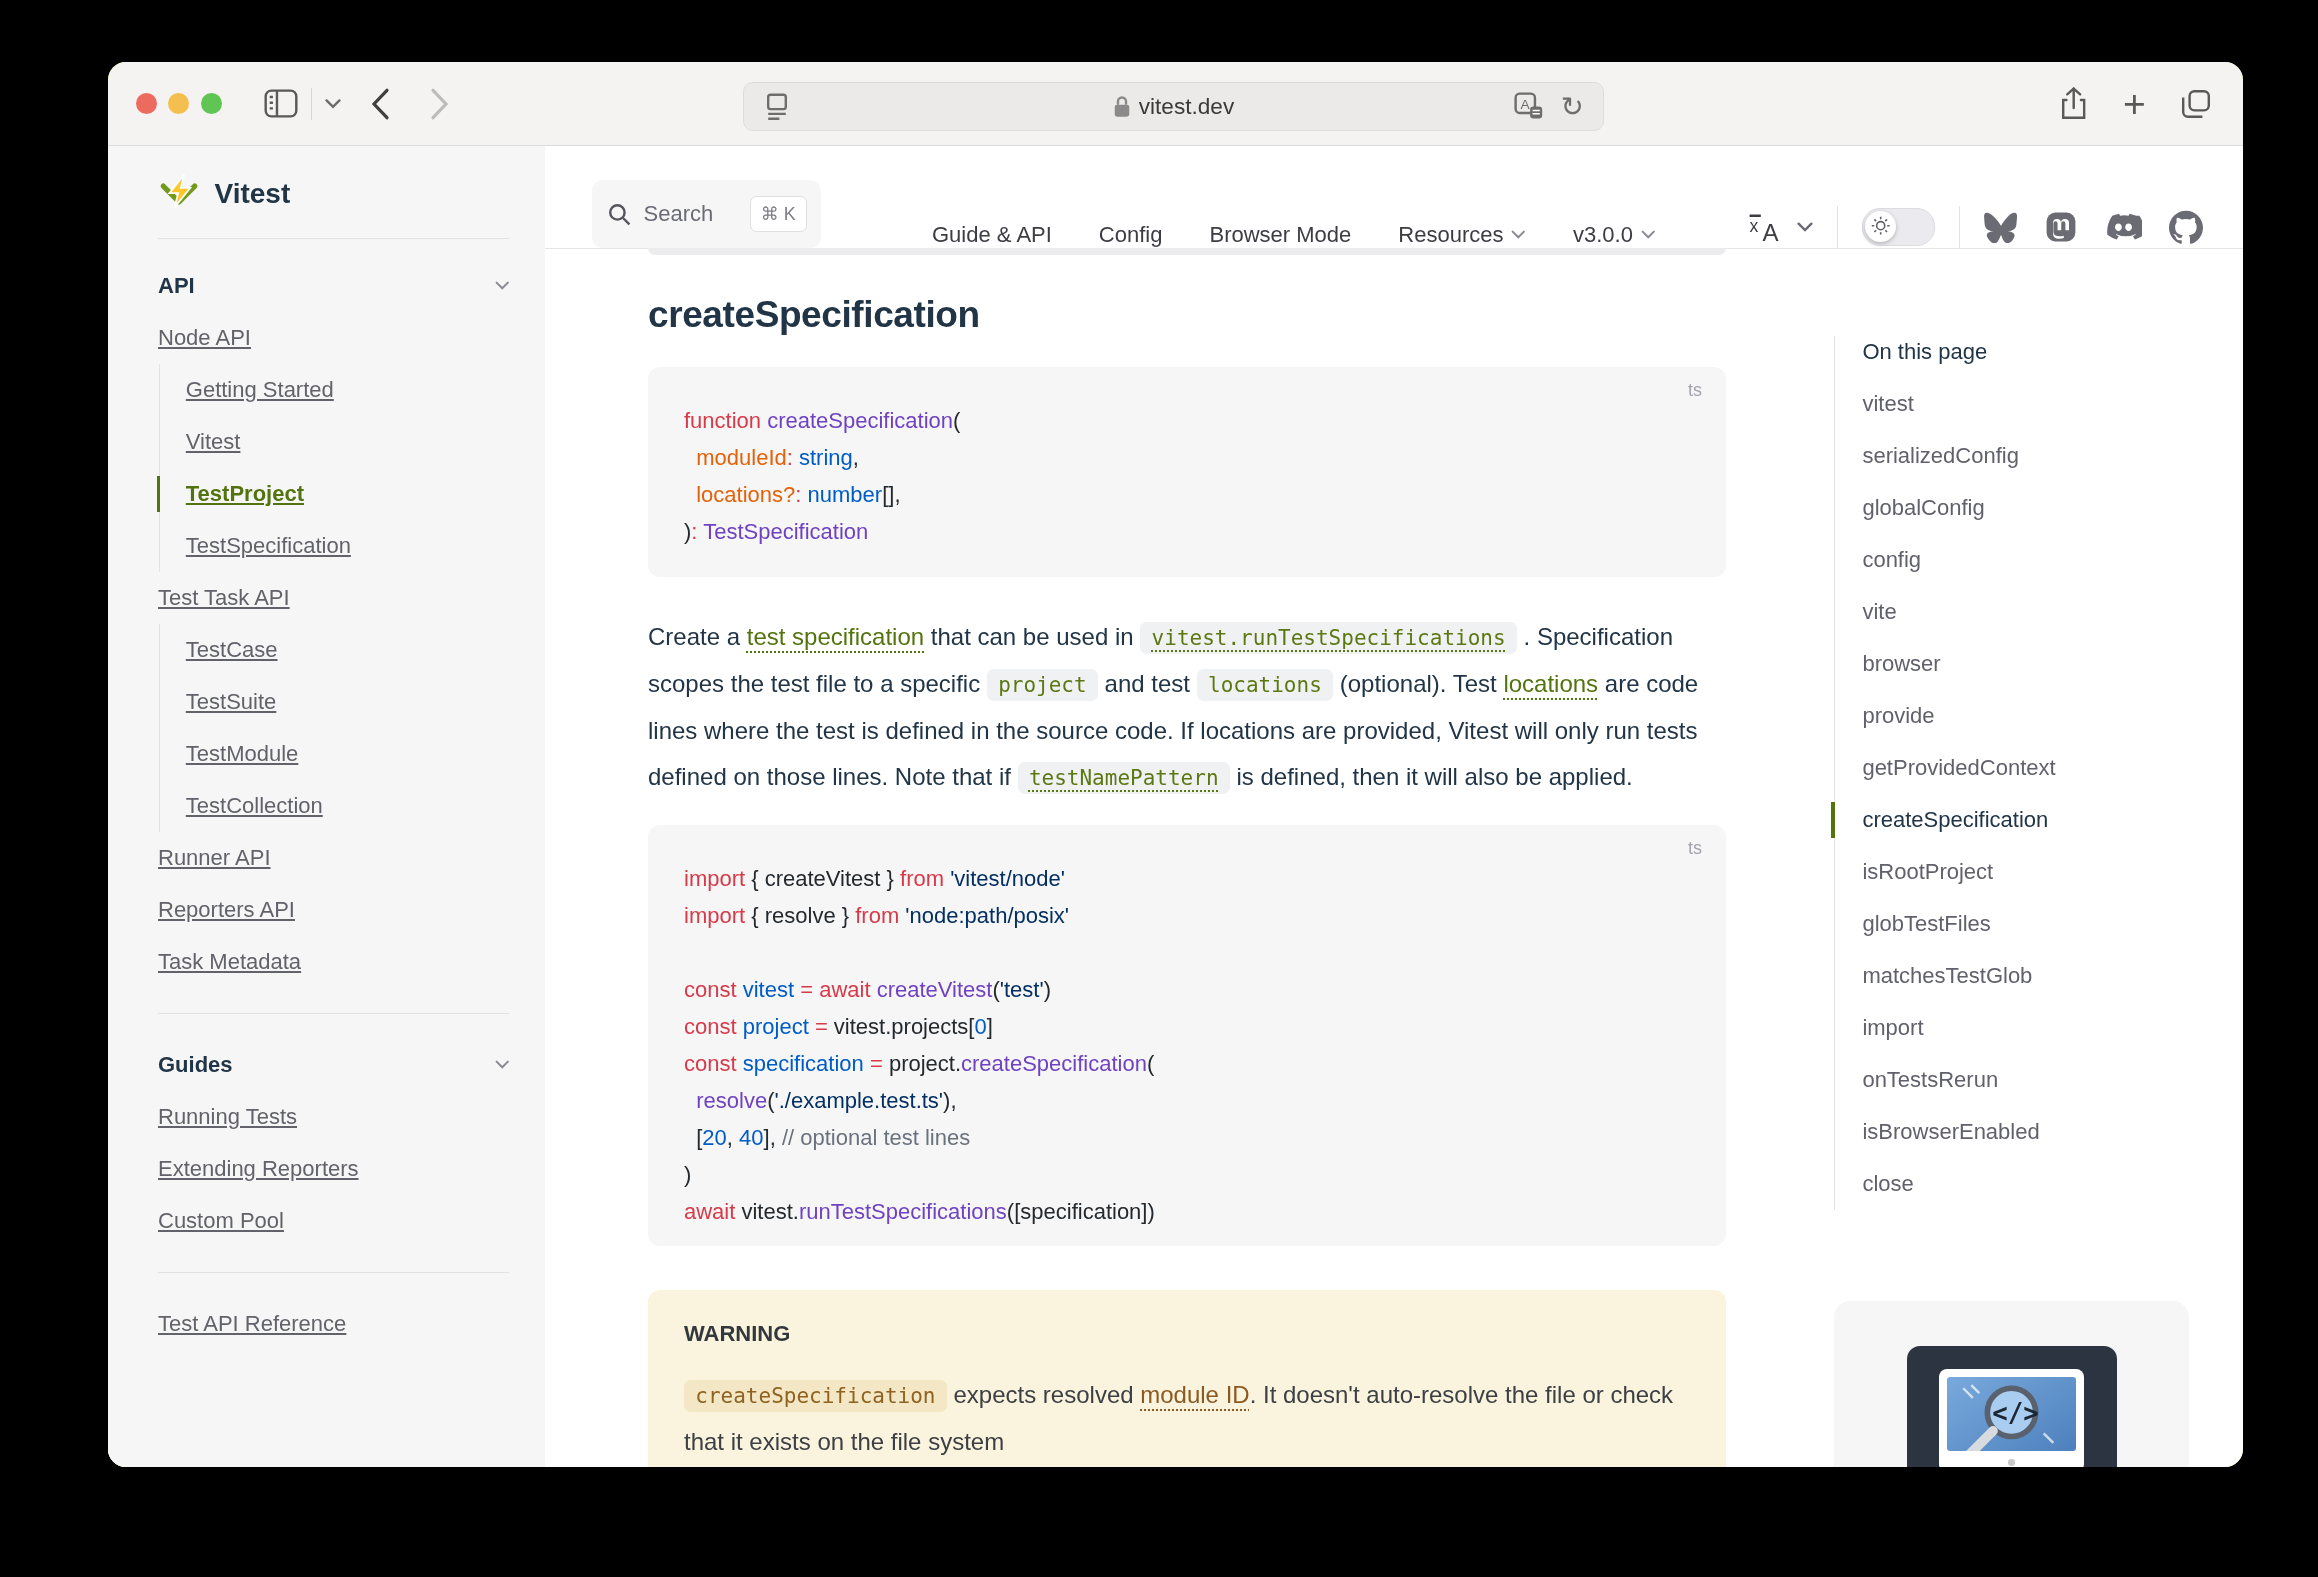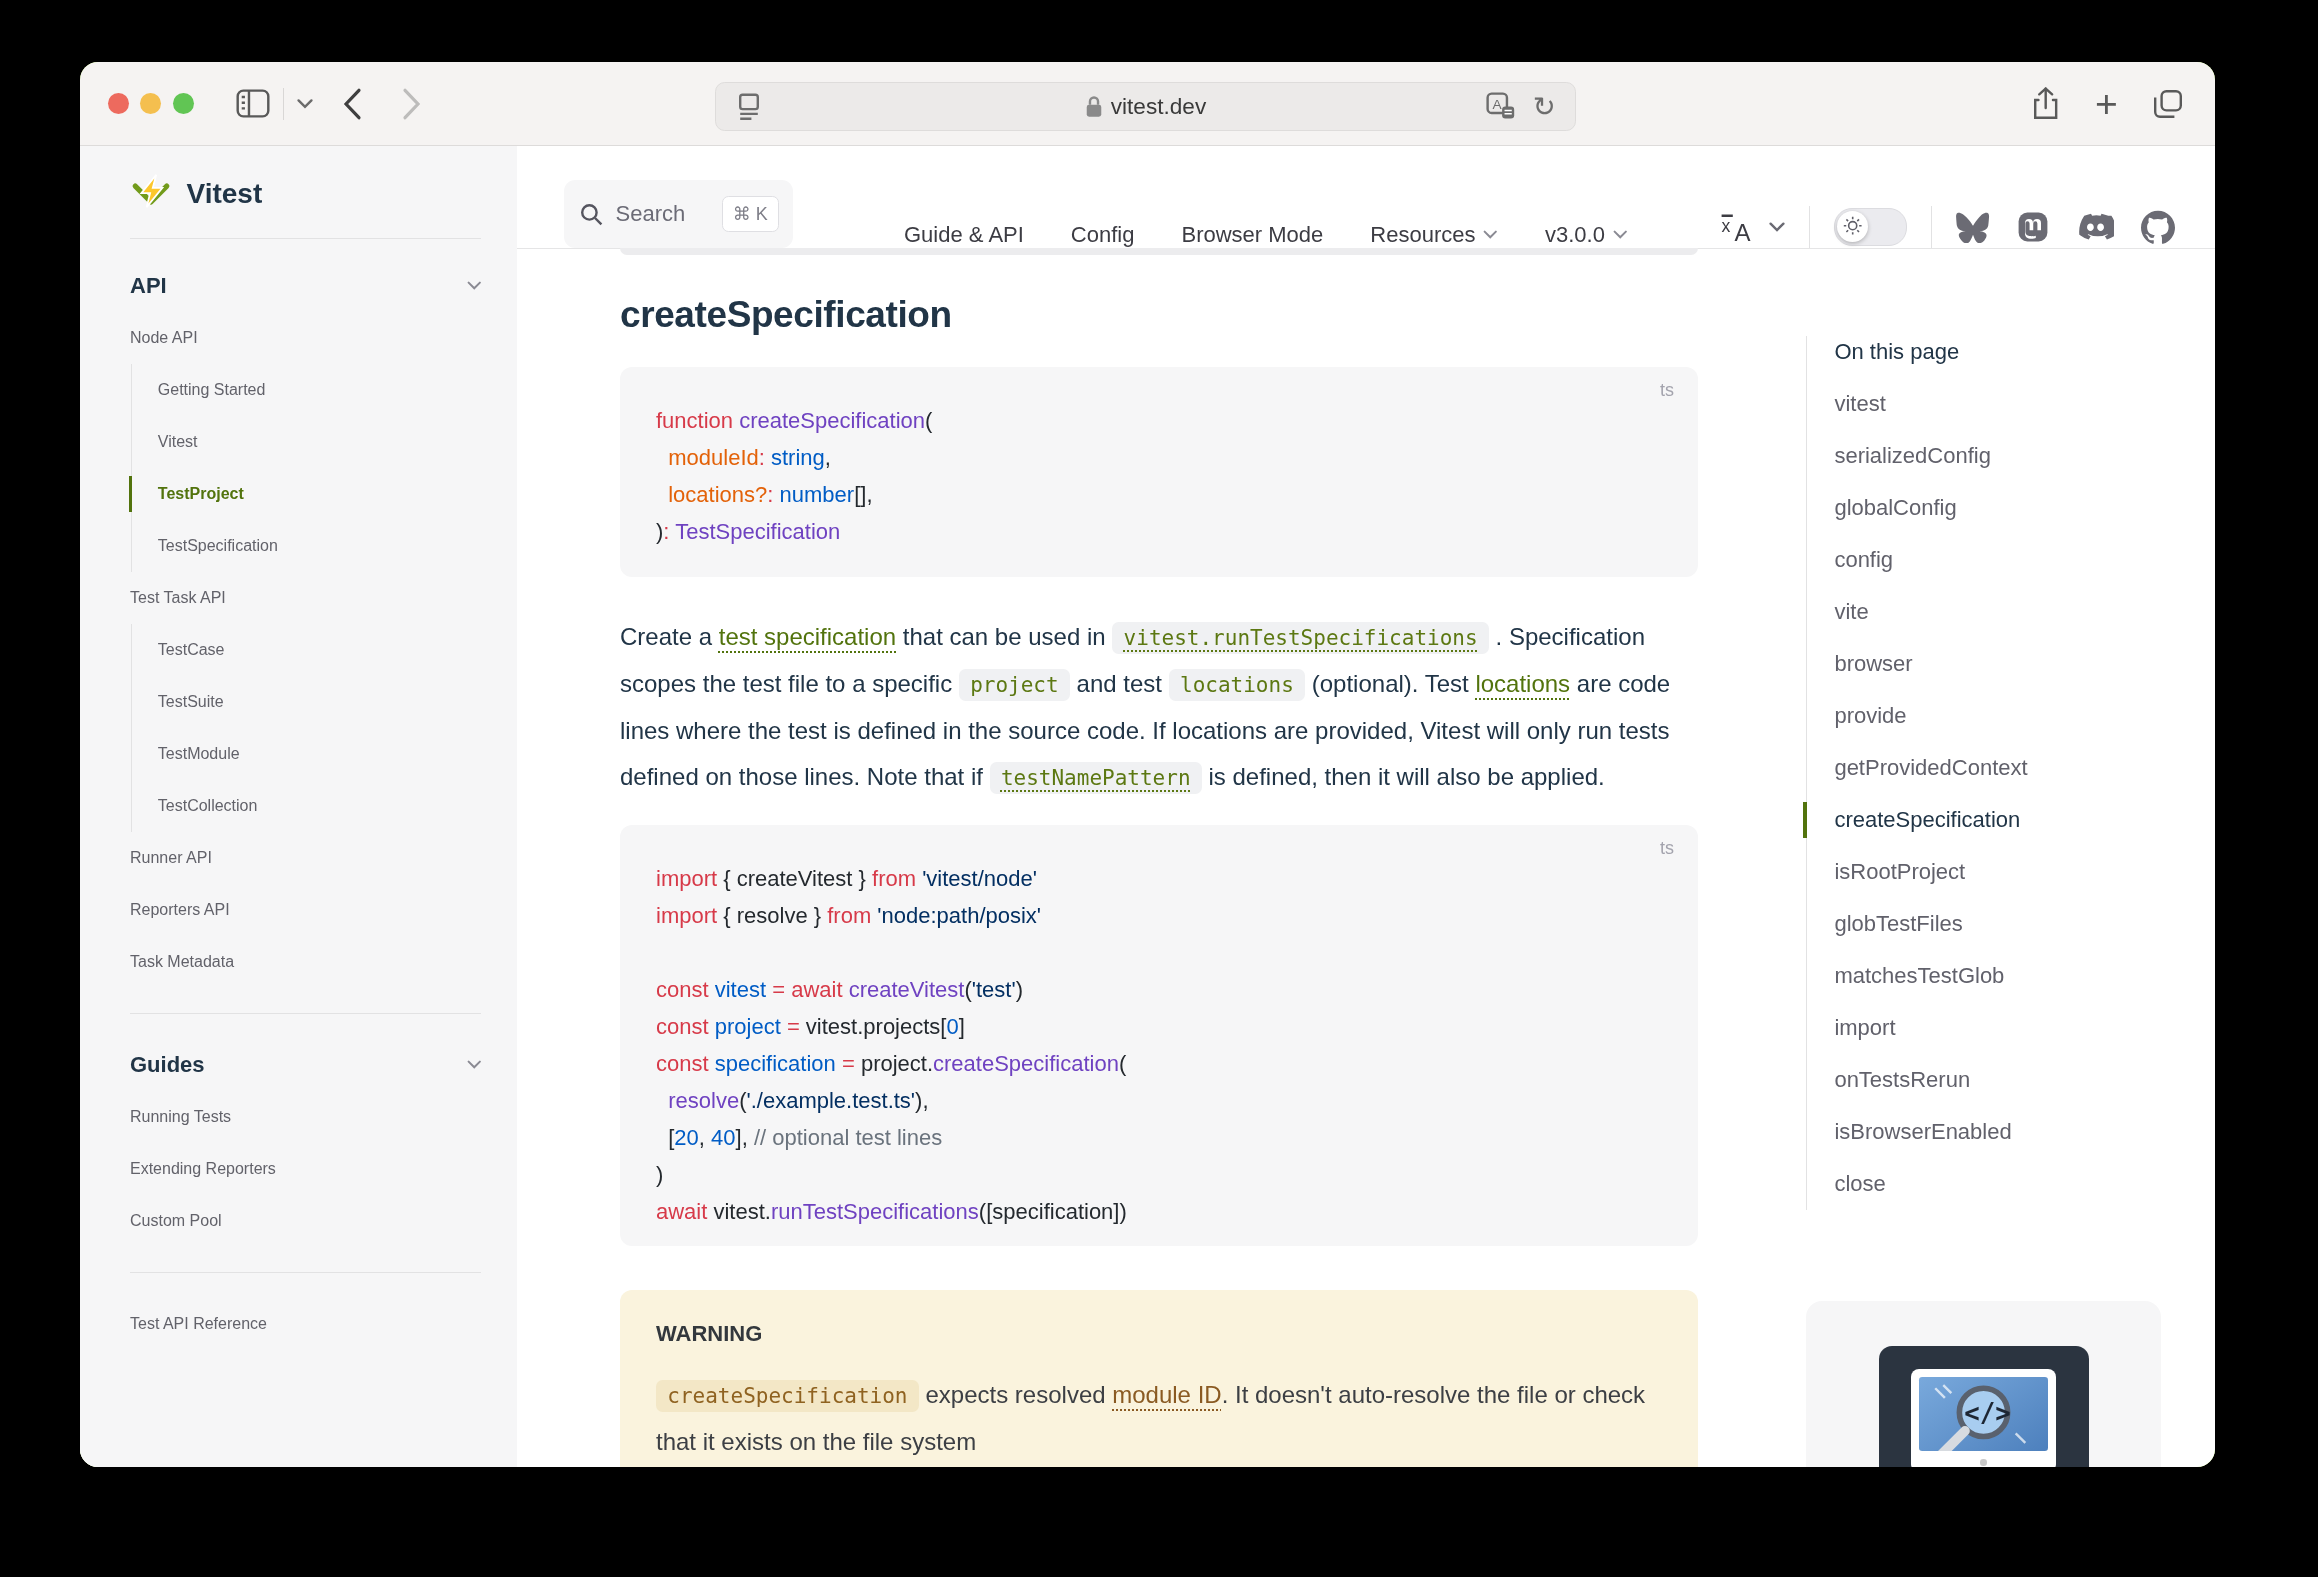--- a/index.html
+++ b/index.html
@@ -1,18 +1,18 @@
 <!DOCTYPE html>
 <html style="font-size:13px"><head>
 <meta charset="utf-8">
 <style>
   html,body{margin:0;padding:0;background:#000;width:2319px;height:1578px;overflow:hidden;
     font-family:"Liberation Sans", sans-serif;-webkit-font-smoothing:antialiased;}
   .stage{position:absolute;inset:0;background:#000;}
-  .window{position:absolute;left:80px;top:62px;width:2135px;height:1405px;background:#bef264;
+  .window{position:absolute;left:108px;top:62px;width:2135px;height:1405px;background:#bef264;
     border-radius:18px;overflow:hidden;box-shadow:0 36px 113px rgba(0,0,0,.6);}
   
   .chrome{position:absolute;top:0;left:0;right:0;height:83px;background:#f5f3f2;border-bottom:0.8px solid #dddbda;}
   .lights{position:absolute;left:28px;top:31px;display:flex;gap:11.3px;}
   .light{width:21px;height:21px;border-radius:50%;}
   .light.red{background:#ed6a5e;}.light.yellow{background:#f4bf4f;}.light.green{background:#61c554;}
   .chrome-ic{position:absolute;top:0;height:83px;display:flex;align-items:center;color:#595959;}
   .chrome-sep{position:absolute;top:26px;width:0.8px;height:32px;background:#d9d7d6;}
   .urlfield{position:absolute;left:635px;top:20px;width:859px;height:47px;background:#eceae9;
     border:0.8px solid #dedcdb;border-radius:9.7px;display:flex;align-items:center;}
@@ -21,21 +21,21 @@
   
   .page{position:absolute;top:84px;left:0;right:0;bottom:0;background:#fff;}
   
   .sidebar{position:absolute;left:0;top:0;bottom:0;width:437px;background:#f6f6f7;}
   .sb-inner{padding:21px 36px 0 50px;}
   .logo-row{display:flex;align-items:center;gap:14.5px;height:53px;}
   .logo-text{font-size:28px;font-weight:700;color:#213547;}
   .sb-divider{border:none;border-top:0.8px solid #e2e2e3;margin:18px 0 21px;}
   .sb-header{display:flex;align-items:center;justify-content:space-between;height:52px;
     font-size:22px;font-weight:700;color:#213547;}
-  .sb-link{display:flex;align-items:center;height:52px;font-size:16px;font-weight:500;color:#62626a;cursor:pointer;}
+  .sb-link{display:flex;align-items:center;height:52px;font-size:22px;font-weight:500;color:#62626a;cursor:pointer;text-decoration:underline;}
   .sb-group{border-left:1.6px solid #e2e2e3;margin-left:0.8px;}
   .sb-group .sb-link{padding-left:26px;position:relative;}
   .sb-group .sb-link.active{color:#52730d;font-weight:600;}
   .sb-group .sb-link.active::before{content:"";position:absolute;left:-3.2px;top:8px;width:3.2px;height:36px;background:#52730d;}
   .sb-gap{margin:25px 0;}
   .chev{color:#8a8a93;}
   
   .nav{position:absolute;left:437px;right:0;top:0;height:102px;background:#fff;border-bottom:0.8px solid #e5e5e6;
     display:flex;align-items:flex-end;padding-left:47px;}
   .search-pill{width:229px;height:68px;border-radius:11.3px;background:#f6f6f7;display:flex;align-items:center;

